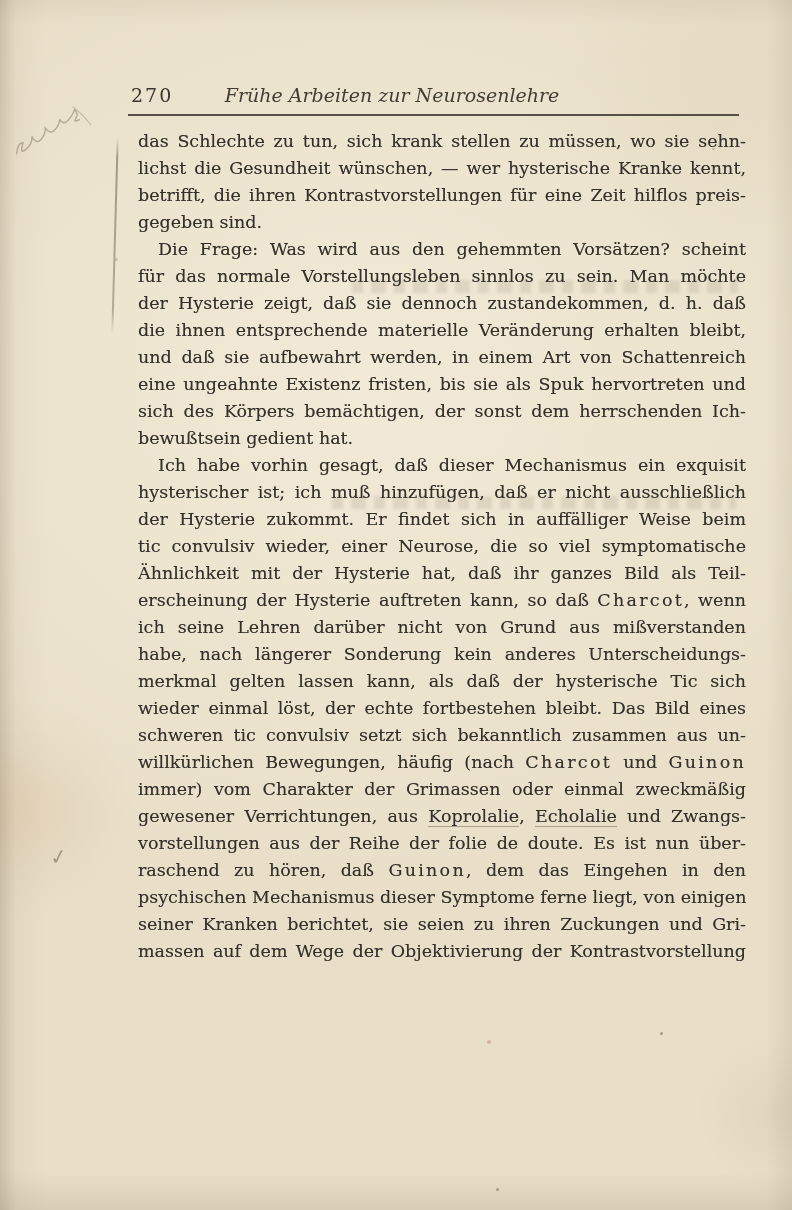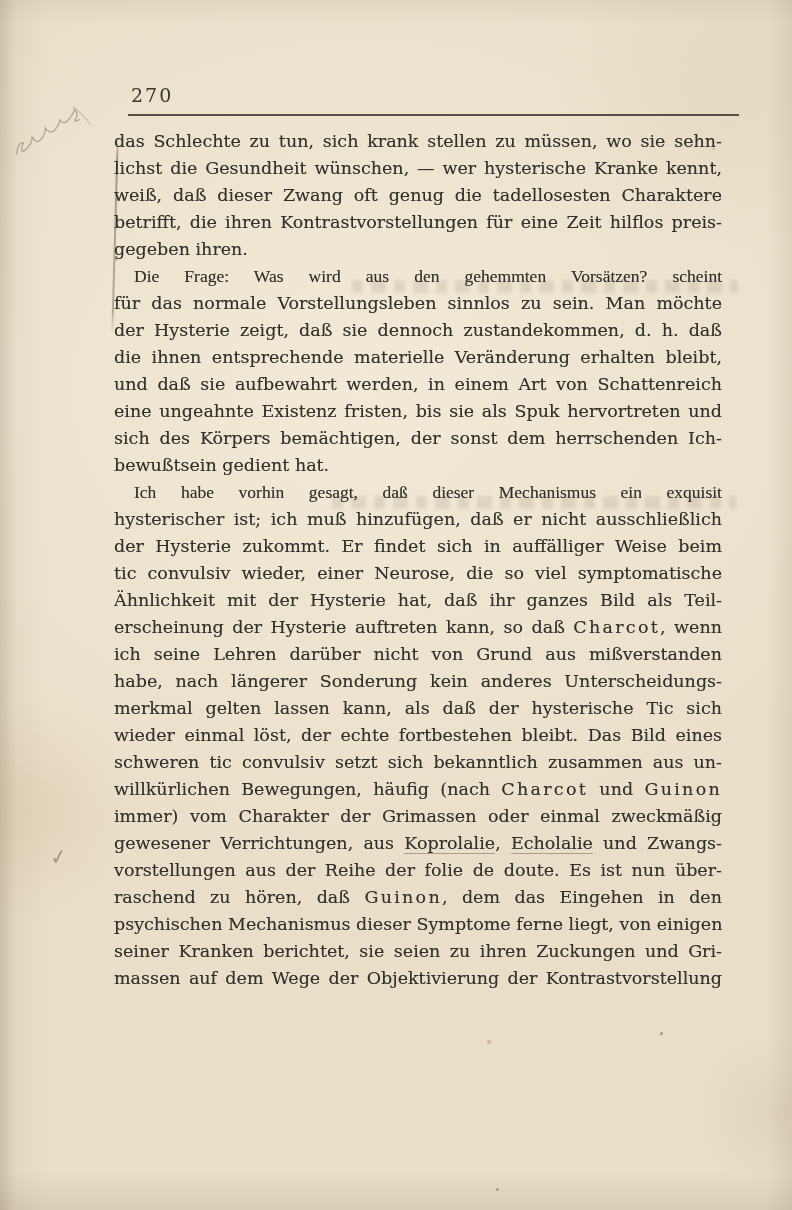--- a/index.html
+++ b/index.html
@@ -27,29 +27,29 @@
   .runhead {
     position:absolute; left:130px; top:84px; width:608px;
     transform:translateX(-42px);
     text-align:center; font-style:italic; font-size:19px; color:#413d34;
   }
   .rule {
     position:absolute; left:128px; top:114px; width:611px; height:2px;
     background:rgba(52,48,40,.82);
   }
 
-  .text { position:absolute; left:114px; top:128px; width:608px; }
+  .text { position:absolute; left:138px; top:128px; width:608px; }
   .line {
     height:27px; line-height:27px; font-size:17.5px;
     text-align:justify; text-align-last:justify;
     overflow:hidden; white-space:nowrap;
     text-shadow:0 0 .5px rgba(51,48,43,.45);
   }
   .line.end { text-align-last:left; }
-  .line.ind { text-indent:20px;font-family:Liberation Serif, serif; }
+  .line.ind { text-indent:20px; }
   .i  { }
   .sp { letter-spacing:.13em;margin-top:48px; }
   .u  { border-bottom:1.5px solid rgba(118,106,84,.55); }
 
   
   .scribble { position:absolute; left:8px; top:104px; opacity:.6; }
   .margin-line {
     position:absolute; left:114px; top:138px; width:2px; height:196px;
     transform:rotate(1.6deg);
     background:linear-gradient(180deg, transparent, rgba(122,112,92,.65) 10%,
@@ -86,31 +86,31 @@
   <svg class="scribble" width="92" height="52" viewBox="0 0 92 52">
     <g fill="none" stroke="#8f8671" stroke-width="1.4" stroke-linecap="round" transform="rotate(-14 46 26)">
       <path d="M4 40 q4 -11 9 -9 q-7 11 1 7 q8 -4 9 -11 q2 9 8 5 q6 -4 7 -10 q3 8 9 4 q6 -4 7 -9 q2 7 8 3 q7 -5 9 -9 q3 5 -1 9 q-4 4 3 2"></path>
       <path d="M70 8 q8 10 13 22" stroke-width="1" opacity=".7"></path>
     </g>
   </svg>
 
   <div class="margin-line"></div>
 
   <div class="pagenum">270</div>
+  <div class="runhead">Frühe Arbeiten zur Neurosenlehre</div>
   <div class="rule"></div>
 
   <div class="ghost ghost1"></div>
   <div class="ghost ghost2"></div>
 
   <div class="text">
       <div class="line"><span>das Schlechte zu tun, sich krank stellen zu müssen, wo sie sehn-</span></div>
       <div class="line"><span>lichst die Gesundheit wünschen, — wer hysterische Kranke kennt,</span></div>
-      <div class="line"><span>weiß, daß dieser Zwang oft genug die tadellosesten Charaktere</span></div>
       <div class="line"><span>betrifft, die ihren Kontrastvorstellungen für eine Zeit hilflos preis-</span></div>
-      <div class="line end"><span>gegeben ihren.</span></div>
+      <div class="line end"><span>gegeben sind.</span></div>
       <div class="line ind"><span>Die Frage: Was wird aus den gehemmten Vorsätzen? scheint</span></div>
       <div class="line"><span>für das normale Vorstellungsleben sinnlos zu sein. Man möchte</span></div>
       <div class="line"><span>der Hysterie zeigt, daß sie dennoch zustandekommen, d. h. daß</span></div>
       <div class="line"><span>die ihnen entsprechende materielle Veränderung erhalten bleibt,</span></div>
       <div class="line"><span>und daß sie aufbewahrt werden, in einem Art von Schattenreich</span></div>
       <div class="line"><span>eine ungeahnte Existenz fristen, bis sie als Spuk hervortreten und</span></div>
       <div class="line"><span>sich des Körpers bemächtigen, der sonst dem herrschenden Ich-</span></div>
       <div class="line end"><span>bewußtsein gedient hat.</span></div>
       <div class="line ind"><span>Ich habe vorhin gesagt, daß dieser Mechanismus ein exquisit</span></div>
       <div class="line"><span>hysterischer ist; ich muß hinzufügen, daß er nicht ausschließlich</span></div>

